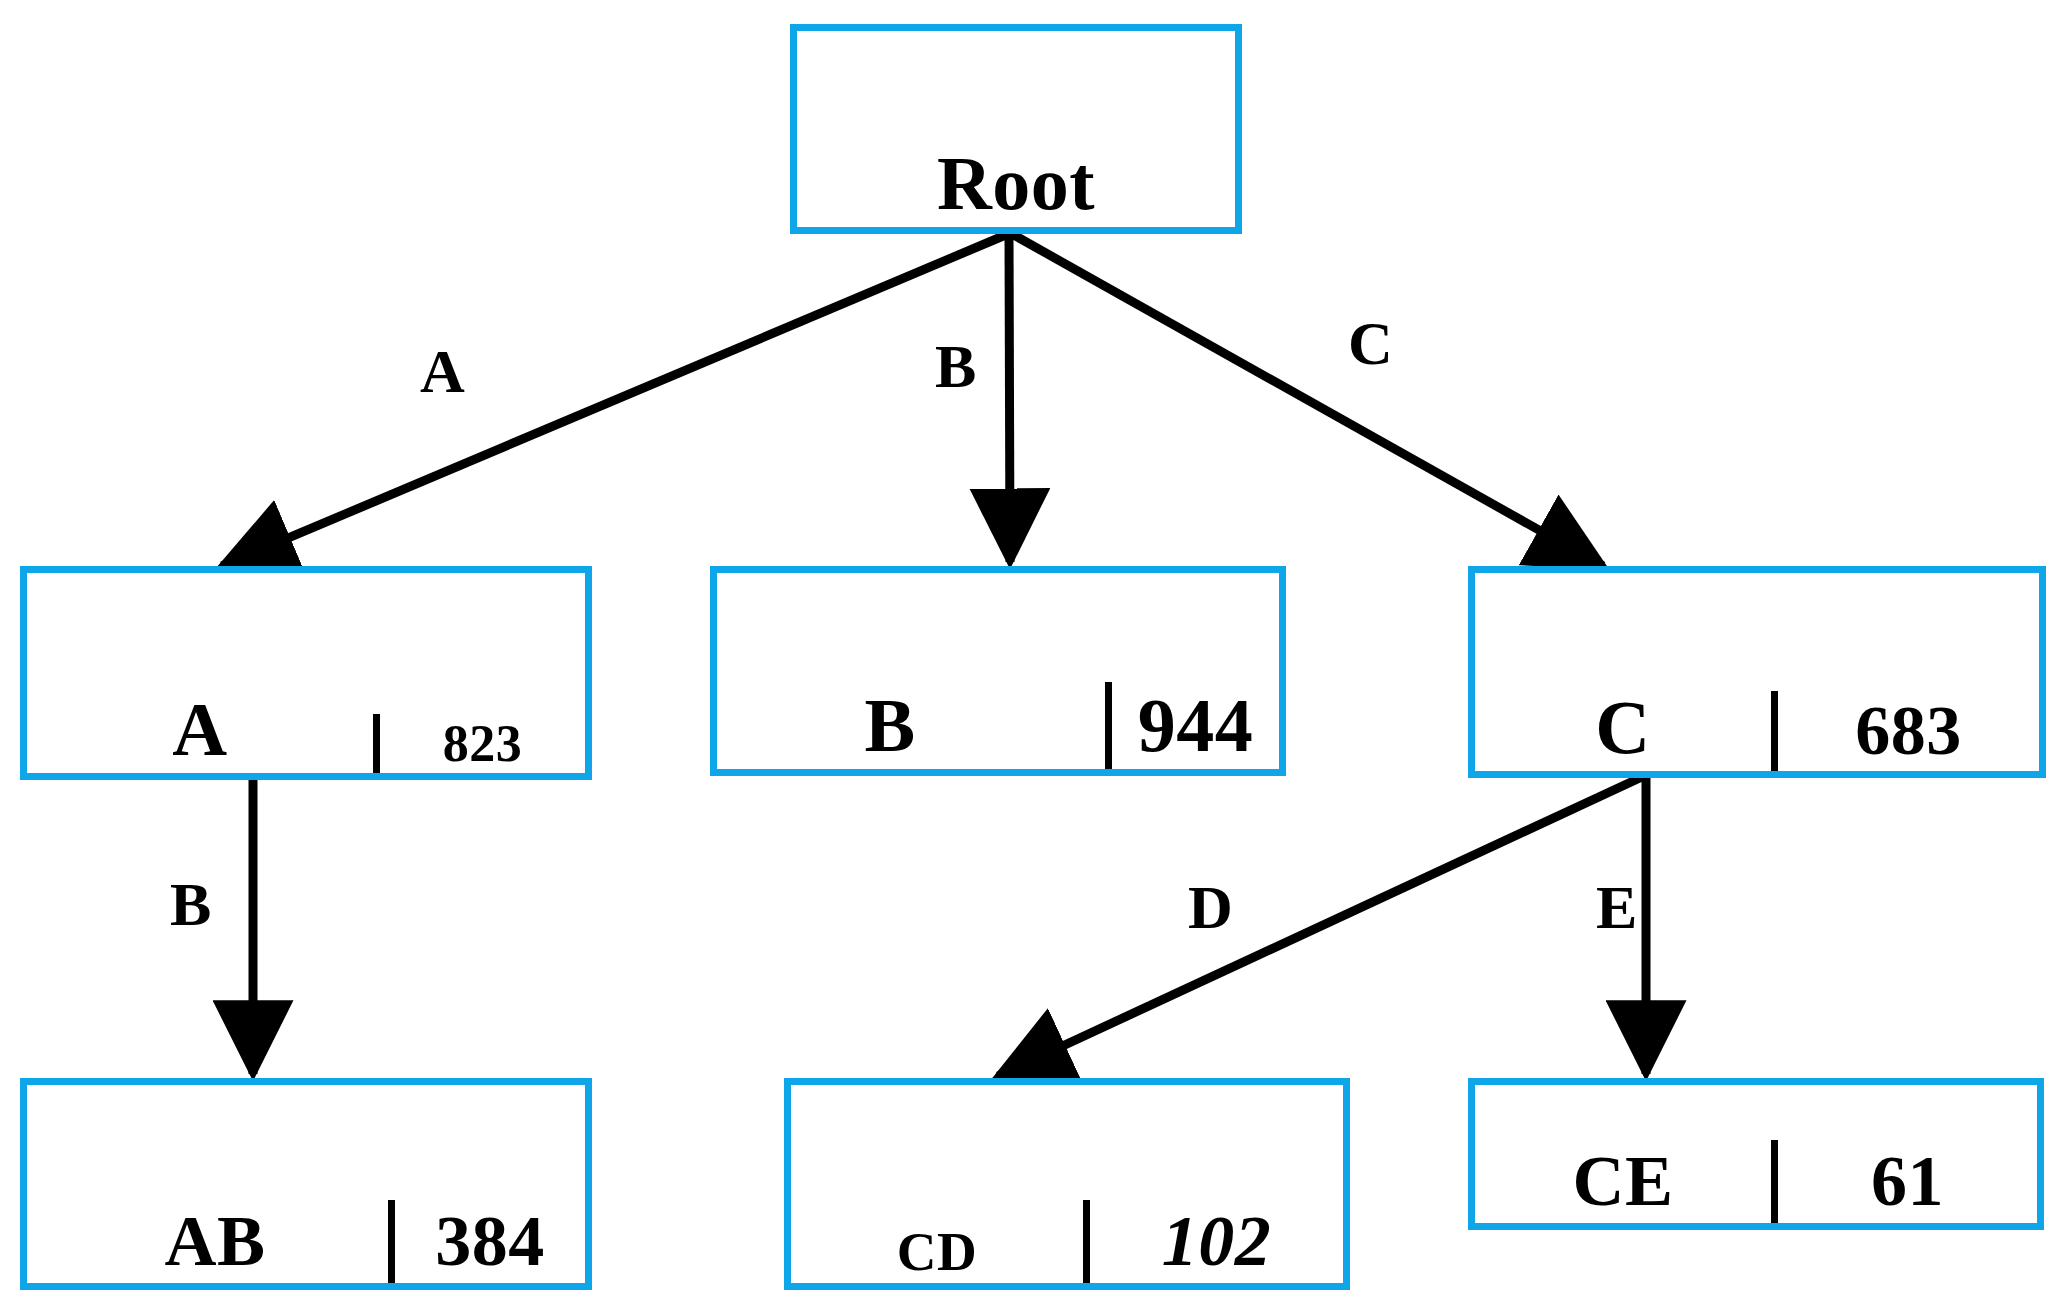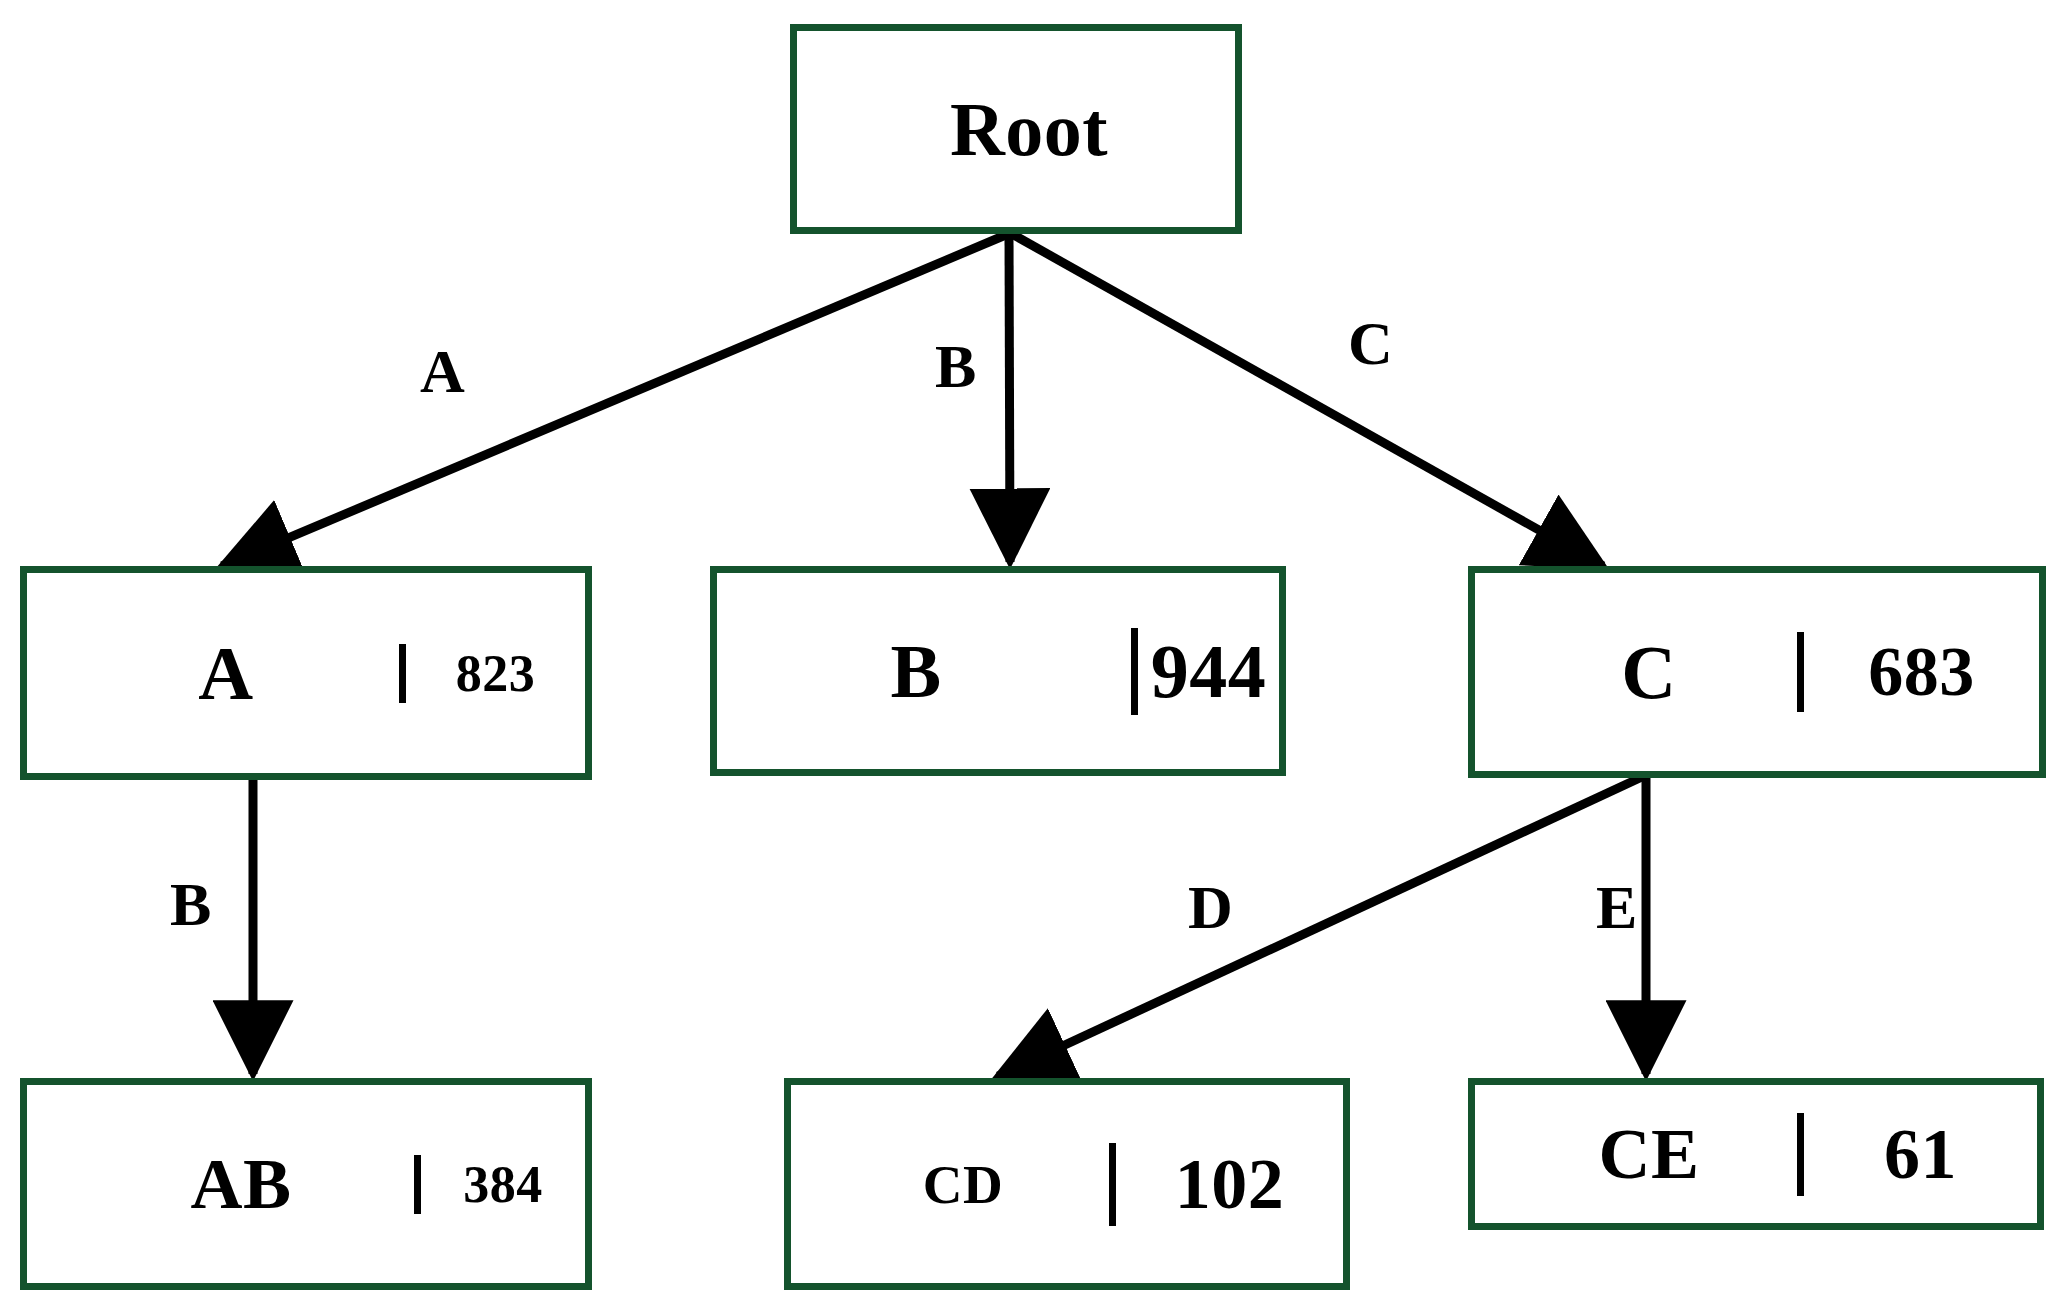--- a/index.html
+++ b/index.html
@@ -23,25 +23,24 @@
     width: 2050px;
     height: 1316px;
     pointer-events: none;
   }
   
   .node {
     position: absolute;
     box-sizing: border-box;
     display: flex;
     flex-direction: row;
-    align-items: center;
+    align-items: flex-end;
     background: #ffffff;
-    border: 7px solid #14532d;
+    border: 7px solid #0ea5e9;
     z-index: 3;
-    padding-left: 26px;
   }
   .node .cell {
     display: flex;
     align-items: center;
     justify-content: center;
     box-sizing: border-box;
     font-weight: bold;
     color: #000000;
     letter-spacing: 0.5px;
     white-space: nowrap;
@@ -119,26 +118,26 @@
     <div class="cell val" style="font-size:76px;margin-left:42px;">944</div>
   </div>
 
   <div class="node" style="left:1468px; top:566px; width:578px; height:212px;">
     <div class="cell key" style="width:296px; font-size:76px;">C</div>
     <div class="cell val" style="font-size:70px;">683</div>
   </div>
 
   <div class="node" style="left:20px; top:1078px; width:572px; height:212px;">
     <div class="cell key" style="width:346px; font-size:72px;margin-left:15px;">AB</div>
-    <div class="cell val" style="font-size:52px;">384</div>
+    <div class="cell val" style="font-size:72px;">384</div>
   </div>
 
   <div class="node" style="left:784px; top:1078px; width:566px; height:212px;">
     <div class="cell key" style="width:292px; font-size:55px;border-radius:20px;">CD</div>
-    <div class="cell val" style="font-size:72px;">102</div>
+    <div class="cell val" style="font-size:72px;font-style:italic;">102</div>
   </div>
 
   <div class="node" style="left:1468px; top:1078px; width:576px; height:152px;">
     <div class="cell key" style="width:296px; font-size:72px;">CE</div>
     <div class="cell val" style="font-size:72px;">61</div>
   </div>
 
 </div>
 
 </body></html>

